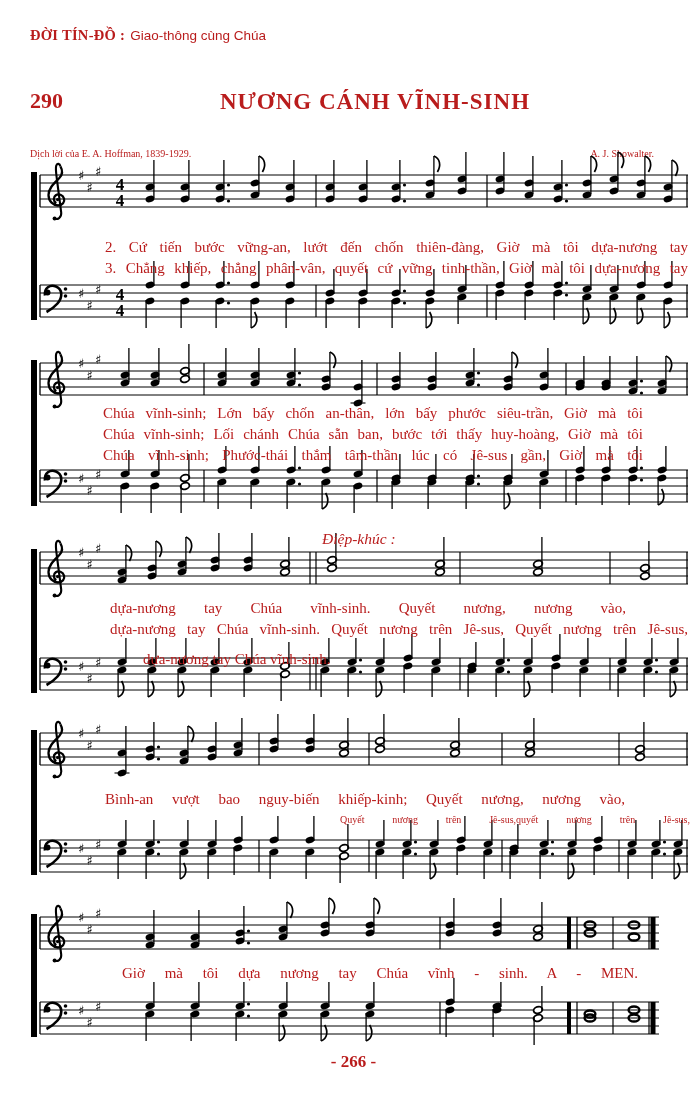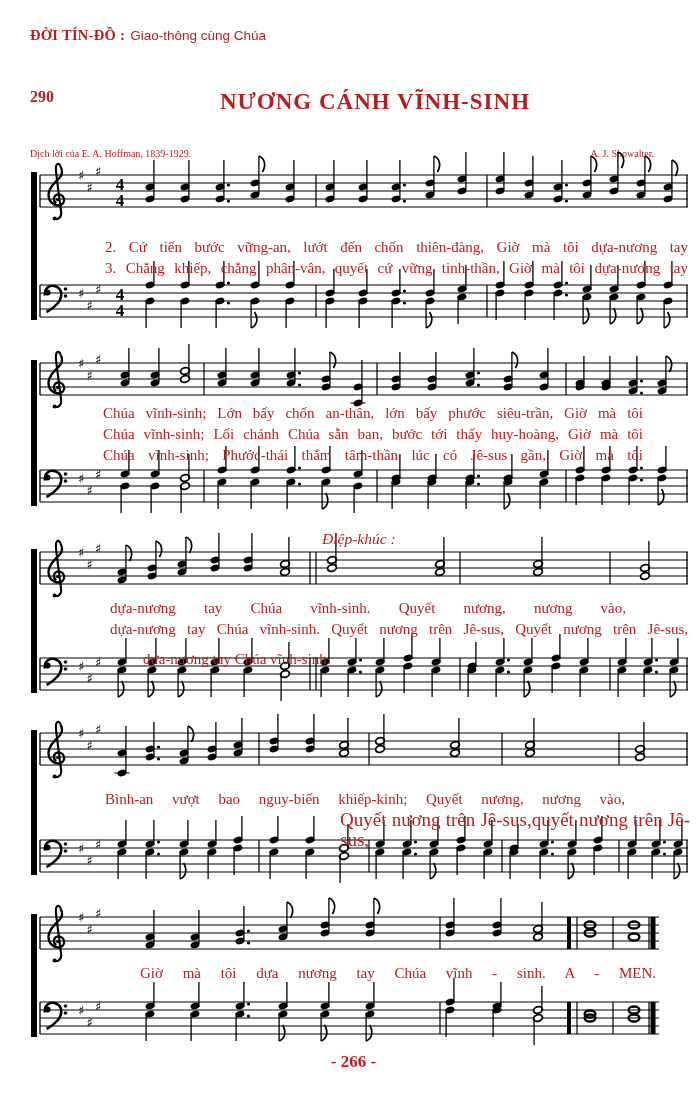--- a/index.html
+++ b/index.html
@@ -2,34 +2,34 @@
 <html><head>
 <meta charset="utf-8">
 <style>
   html,body{margin:0;padding:0;background:#e8e8e8;}
   .page{position:relative;width:700px;height:1108px;background:#ffffff;
         font-family:"Liberation Serif","DejaVu Serif",serif;color:#b91c1c;overflow:hidden;}
   
   .hdr{position:absolute;top:26px;left:30px;white-space:nowrap;}
   .hcat{font-weight:bold;font-size:14.5px;letter-spacing:.3px;}
   .hsub{font-family:"Liberation Sans","DejaVu Sans",sans-serif;font-size:13.5px;margin-left:5px;}
-  .num{position:absolute;top:88px;left:30px;font-size:16px;font-weight:bold;}
+  .num{position:absolute;top:88px;left:30px;font-size:22px;font-weight:bold;}
   .title{position:absolute;top:89px;left:70px;right:20px;text-align:center;
          font-size:23px;font-weight:bold;letter-spacing:1px;white-space:nowrap;}
   .credit{position:absolute;top:148px;font-family:Liberation Serif, serif;font-size:10px;}
   .cl{left:30px;} .cr{right:46px;}
   
   .ly{position:absolute;font-size:15px;line-height:20px;height:20px;
       text-align:justify;text-align-last:justify;white-space:normal;}
   .nj{text-align:left;text-align-last:auto;}
   #l1a{top:216px;left:105px;width:583px;} #l1b{top:237px;left:105px;width:583px;} #l1c{top:258px;left:105px;width:583px;}
   #l2a{top:403px;left:103px;width:540px;} #l2b{top:424px;left:103px;width:540px;} #l2c{top:445px;left:103px;width:540px;}
   #l3a{top:598px;left:110px;width:516px;} #l3b{top:619px;left:110px;width:578px;} #l3c{top:649px;left:110px;margin-left:33px;}
-  #l4a{top:789px;left:105px;width:520px;} #l4b{top:810px;left:340px;width:350px;font-size:19px;}
-  #l5a{top:963px;left:140px;width:516px;}
+  #l4a{top:789px;left:105px;width:520px;} #l4b{top:810px;left:340px;width:350px;font-size:10px;}
+  #l5a{top:963px;left:122px;width:516px;}
   .refrain{position:absolute;top:530px;left:322px;font-style:italic;font-size:15.5px;white-space:nowrap;}
   .pagenum{position:absolute;top:1052px;left:0;right:0;text-align:center;font-size:17px;font-weight:bold;margin-left:7px;}
   svg.staff{position:absolute;left:0;overflow:visible;}
   .bracket{position:absolute;left:31px;width:6px;background:#000;}
   #br1{top:172px;height:148px;} #br2{top:360px;height:146px;} #br3{top:549px;height:144px;}
   #br4{top:730px;height:145px;} #br5{top:914px;height:123px;}
 </style>
 </head>
 <body>
 

